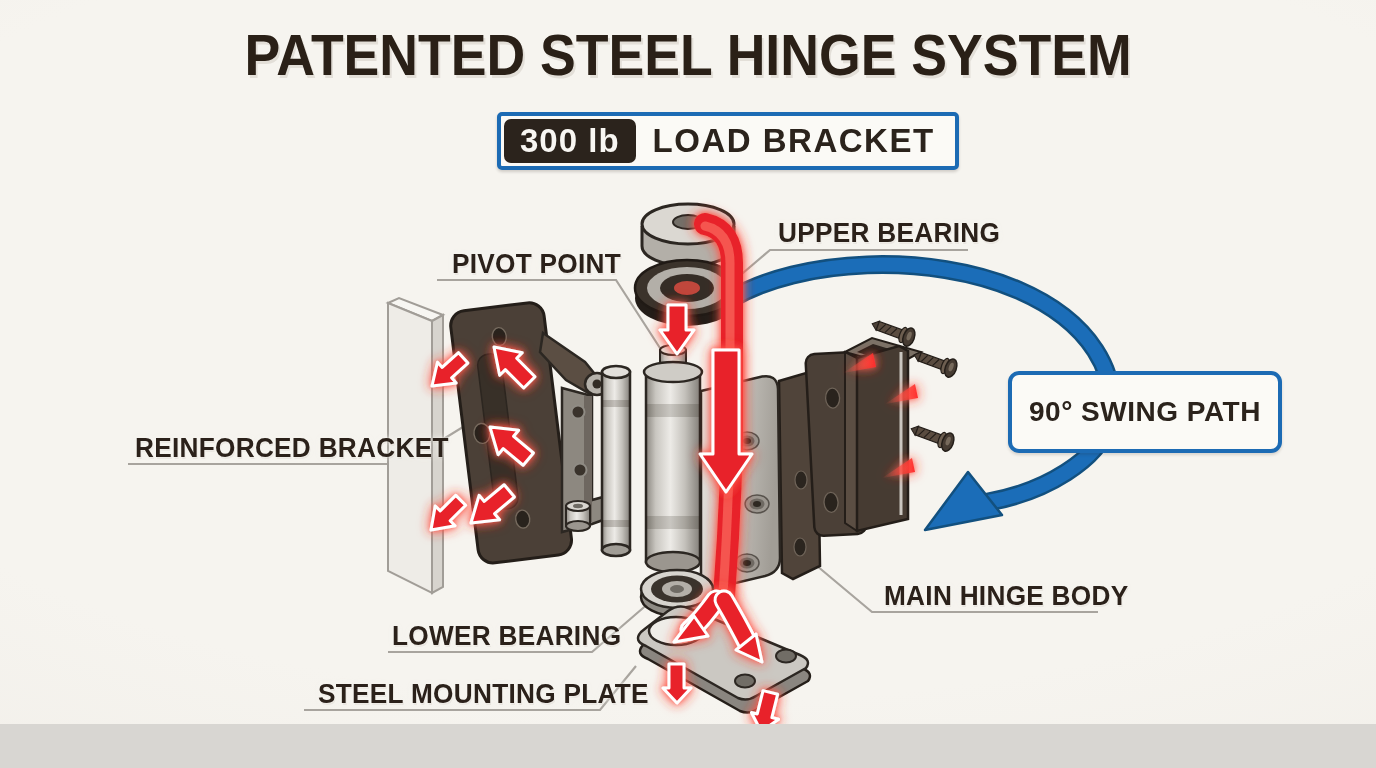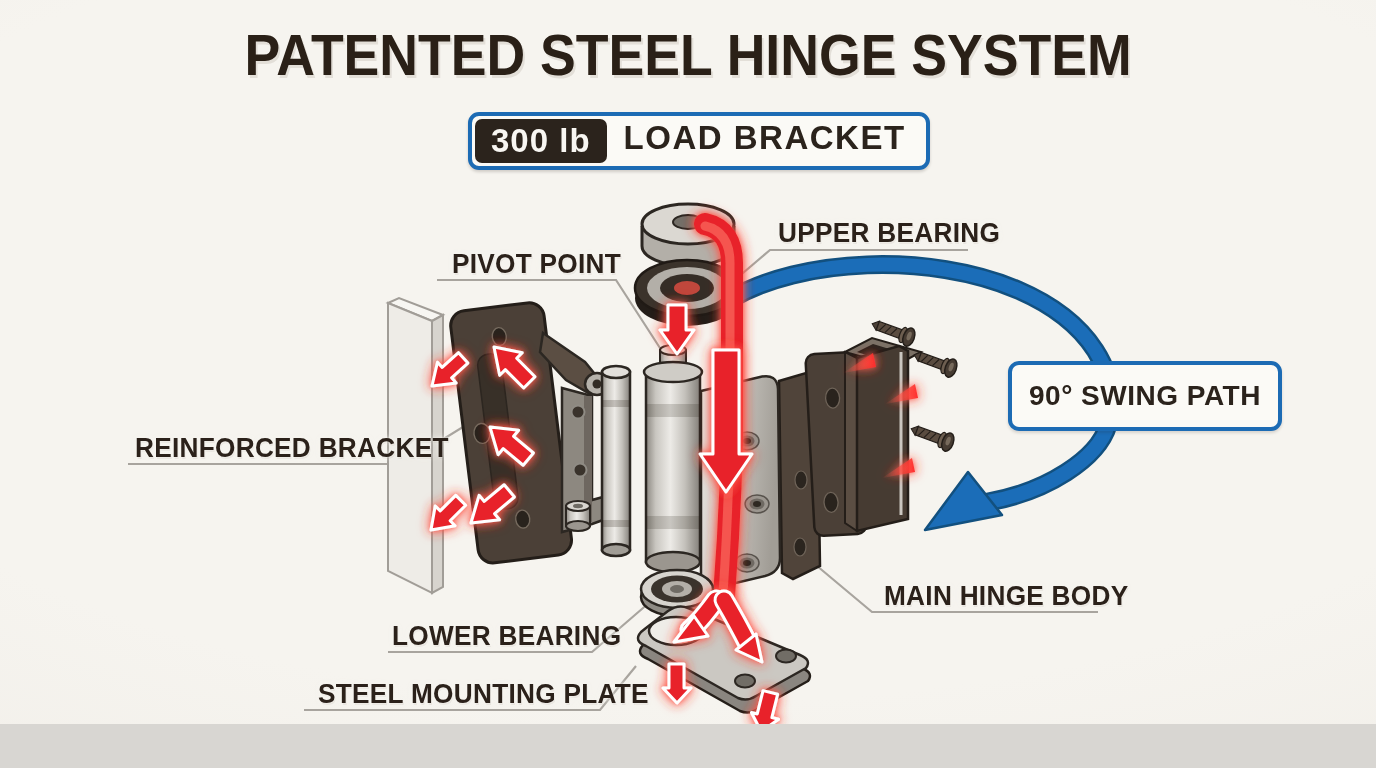--- a/index.html
+++ b/index.html
@@ -9,41 +9,41 @@
     font-family:"Liberation Sans", sans-serif;
   }
   .stage svg{position:absolute;left:0;top:0;}
   .title{
     position:absolute;left:0;right:0;top:22px;text-align:center;
     font-size:57px;font-weight:bold;letter-spacing:0px;color:#2a2017;
     transform:scaleX(.94);text-shadow:2px 3px 0 rgba(60,40,20,.10);
     white-space:nowrap;
   }
   .cap-badge{
-    position:absolute;left:468px;top:112px;display:flex;align-items:flex-start;
-    border:4px solid #1c6bb4;border-radius:11px;background:#fbfaf6;
+    position:absolute;left:497px;top:112px;display:flex;align-items:center;
+    border:4px solid #1c6bb4;border-radius:5px;background:#fbfaf6;
     box-shadow:0 2px 3px rgba(40,30,20,.18);
   }
   .cap-value{
     background:#2b231c;color:#f8f6f2;border-radius:7px;margin:3px;
     padding:1px 16px;font-size:33px;font-weight:bold;line-height:42px;letter-spacing:1px;
   }
   .cap-label{
     padding:1px 20px 1px 14px;font-size:33px;font-weight:bold;color:#2b231c;
     line-height:42px;letter-spacing:1.5px;
   }
   .plabel{
     position:absolute;font-weight:bold;font-size:27px;color:#2b211a;letter-spacing:.3px;
     white-space:nowrap;transform:scaleX(.97);transform-origin:left center;
     text-shadow:0 0 6px rgba(246,244,239,.95), 0 0 2px rgba(246,244,239,.9), 1px 2px 0 rgba(60,40,20,.08);
   }
   .swing-badge{
-    position:absolute;left:1008px;top:361px;
+    position:absolute;left:1008px;top:371px;
     border:4px solid #1c6bb4;border-radius:11px;background:#fbfaf6;
-    padding:12px 17px;font-size:28px;font-weight:bold;color:#2b231c;letter-spacing:.5px;
+    padding:18px 17px;font-size:28px;font-weight:bold;color:#2b231c;letter-spacing:.5px;
     line-height:38px;box-shadow:0 2px 3px rgba(40,30,20,.15);white-space:nowrap;
   }
 </style>
 </head>
 <body>
 
 <div class="stage">
 
 <svg width="1376" height="768" viewBox="0 0 1376 768">
   <defs>

